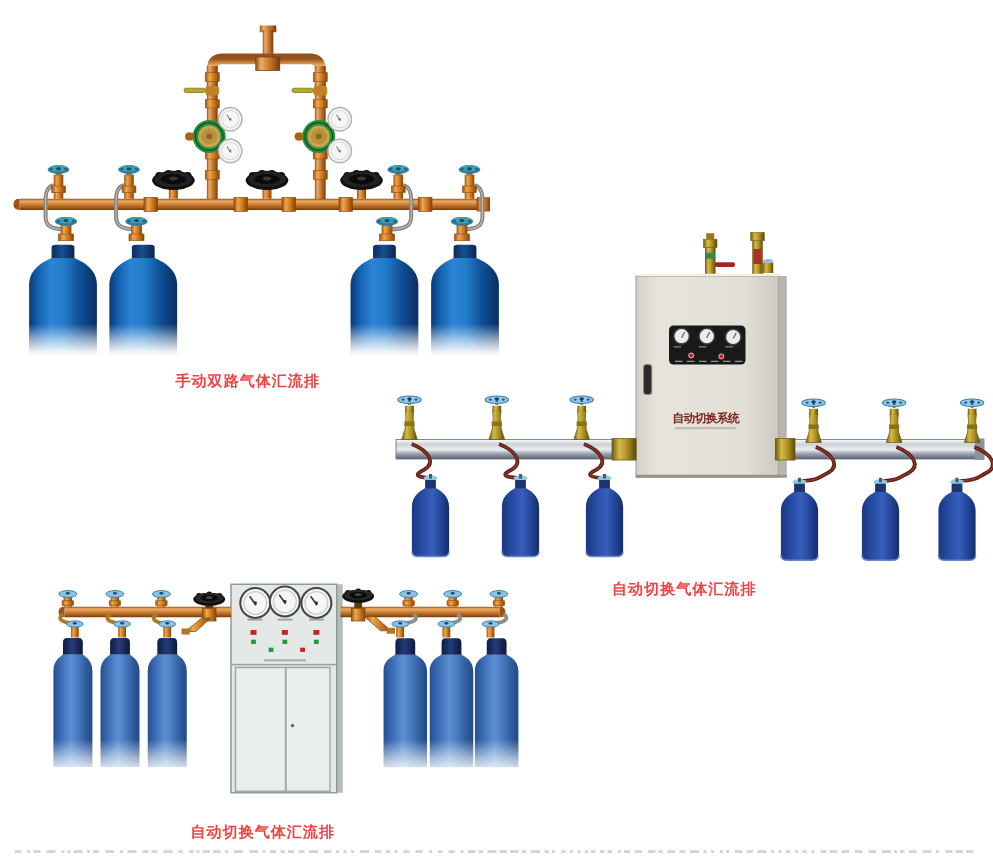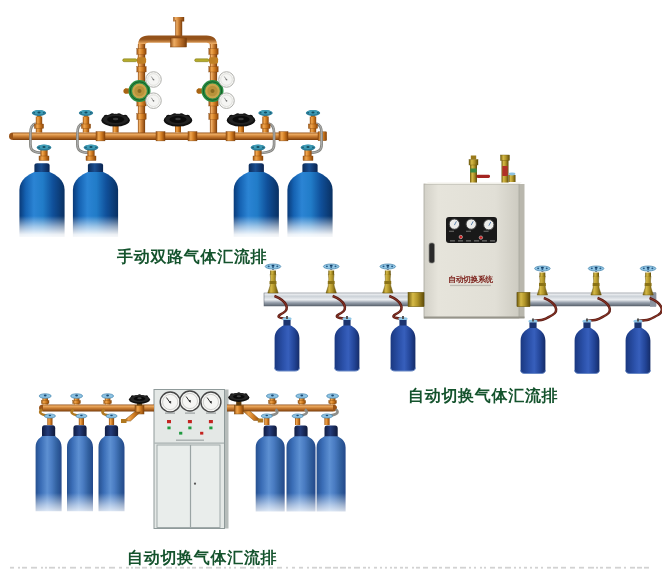--- a/index.html
+++ b/index.html
@@ -1,15 +1,15 @@
 <!DOCTYPE html>
 <html><head><meta charset="utf-8"><style>
 html,body{margin:0;padding:0;background:#fff}
 #c{position:relative;width:662px;height:572px;overflow:hidden;font-family:"Liberation Sans",sans-serif}
-.cap{position:absolute;font-weight:bold;color:#14532d;font-size:16px;letter-spacing:0.7px;white-space:nowrap}
+.cap{position:absolute;font-weight:bold;color:#ef4444;font-size:10px;letter-spacing:0.7px;white-space:nowrap}
 </style></head><body>
 <div id="c">
 <svg width="662" height="572" viewBox="0 0 662 572" style="position:absolute;left:0;top:0;filter:blur(0.35px)">
 <defs>
 <linearGradient id="gBrassV" x1="0" y1="0" x2="0" y2="1">
 <stop offset="0" stop-color="#94521a"></stop>
           <stop offset="0.22" stop-color="#eead64"></stop>
 <stop offset="0.5" stop-color="#cd8136"></stop>
           <stop offset="0.8" stop-color="#a05a1c"></stop>
 <stop offset="1" stop-color="#743a0a"></stop>

